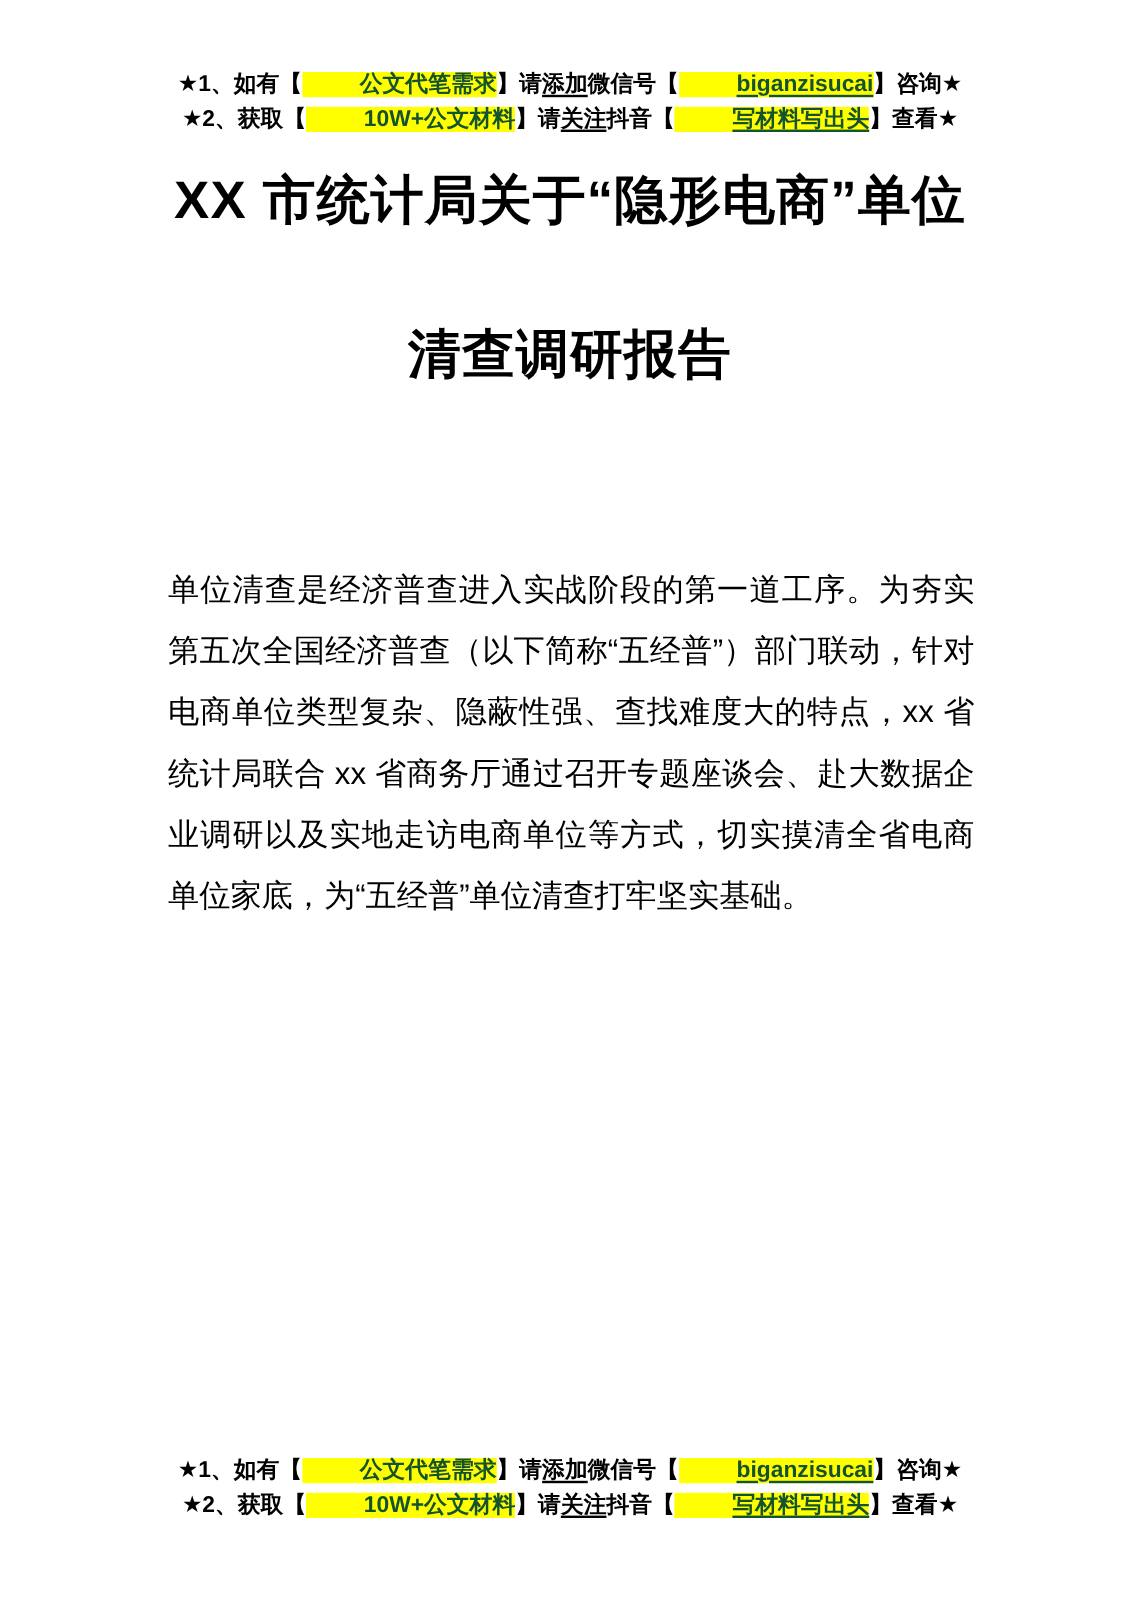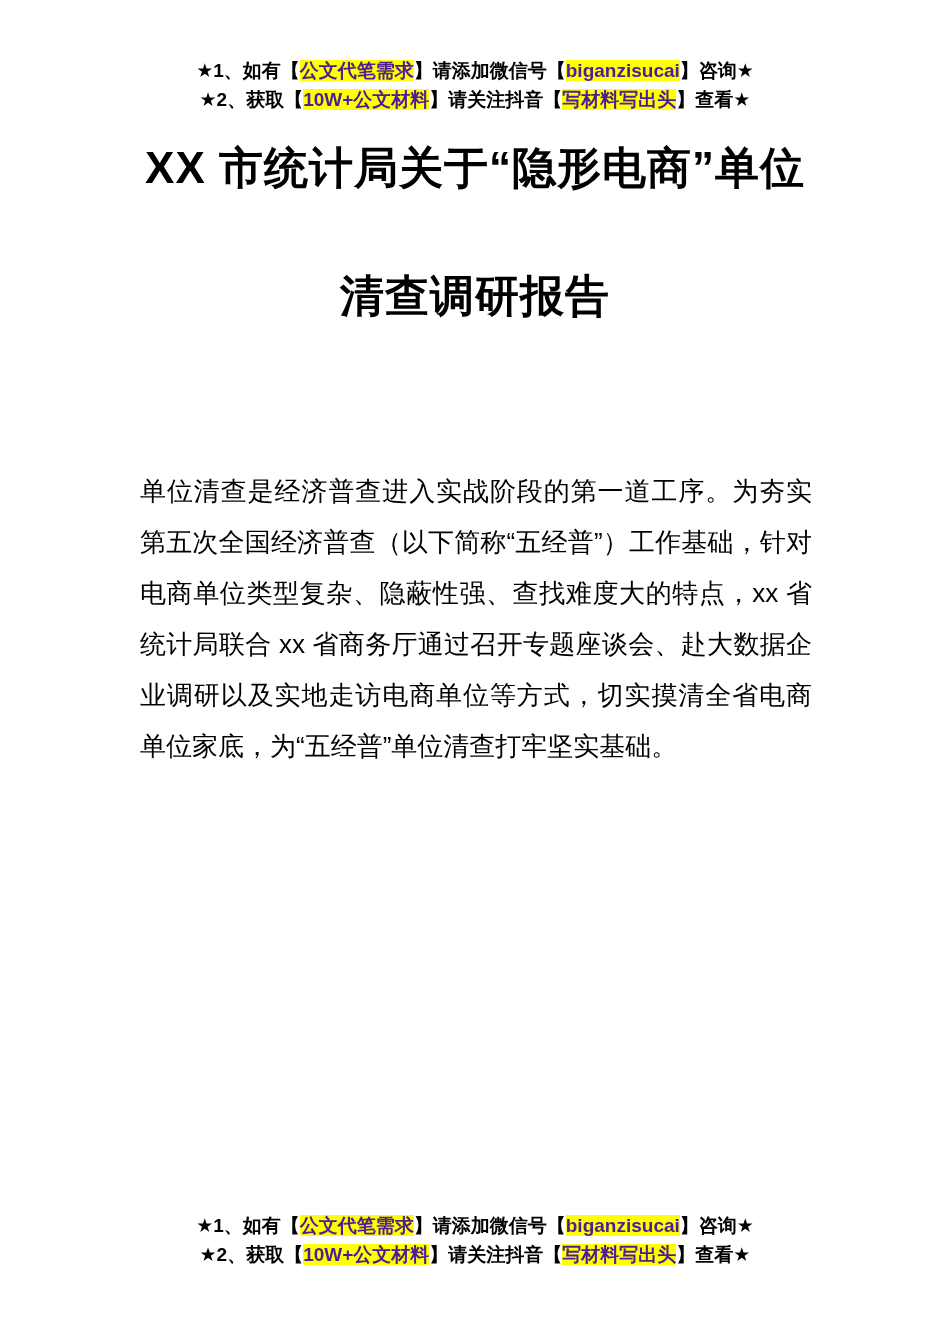--- a/index.html
+++ b/index.html
@@ -21,22 +21,23 @@
     right: 0;
     text-align: center;
     font-size: 19px;
     font-weight: 700;
     line-height: 29px;
     white-space: nowrap;
   }
   .promo-top    { top: 56px; }
   .promo-bottom { top: 1211px; }
   .hl  { background: #ffff00; }
-  .red { color: #4c1d95; }
+  .red { color: #14532d; padding-left: 48px; }
   .u   {
+    text-decoration: underline;
     text-decoration-thickness: 2px;
     text-underline-offset: 3px;
   }
 
   
   .doc-title {
     position: absolute;
     top: 104px;
     left: 128px;
     right: 128px;
@@ -67,21 +68,21 @@
 <div class="page">
 
   <div class="promo promo-top">
     <div><span>★1、如有【</span><span class="hl red">公文代笔需求</span><span>】请</span><span class="u">添加</span><span>微信号【</span><span class="hl red u">biganzisucai</span><span>】咨询★</span></div>
     <div><span>★2、获取【</span><span class="hl red">10W+公文材料</span><span>】请</span><span class="u">关注</span><span>抖音【</span><span class="hl red u">写材料写出头</span><span>】查看★</span></div>
   </div>
 
   <div class="doc-title">XX 市统计局关于“隐形电商”单位清查调研报告</div>
 
   <div class="body-text">
-    <p>单位清查是经济普查进入实战阶段的第一道工序。为夯实第五次全国经济普查（以下简称“五经普”）工作基础，针对电商单位类型复杂、隐蔽性强、查找难度大的特点，xx 省统计局联合 xx 省商务厅通过召开专题座谈会、赴大数据企业调研以及实地走访电商单位等方式，切实摸清全省电商单位家底，为“五经普”单位清查打牢坚实基础。</p>
+    <p>单位清查是经济普查进入实战阶段的第一道工序。为夯实第五次全国经济普查（以下简称“五经普”）部门联动，针对电商单位类型复杂、隐蔽性强、查找难度大的特点，xx 省统计局联合 xx 省商务厅通过召开专题座谈会、赴大数据企业调研以及实地走访电商单位等方式，切实摸清全省电商单位家底，为“五经普”单位清查打牢坚实基础。</p>
   </div>
 
   <div class="promo promo-bottom">
     <div><span>★1、如有【</span><span class="hl red">公文代笔需求</span><span>】请</span><span class="u">添加</span><span>微信号【</span><span class="hl red u">biganzisucai</span><span>】咨询★</span></div>
     <div><span>★2、获取【</span><span class="hl red">10W+公文材料</span><span>】请</span><span class="u">关注</span><span>抖音【</span><span class="hl red u">写材料写出头</span><span>】查看★</span></div>
   </div>
 
 </div>
 
 </body></html>

